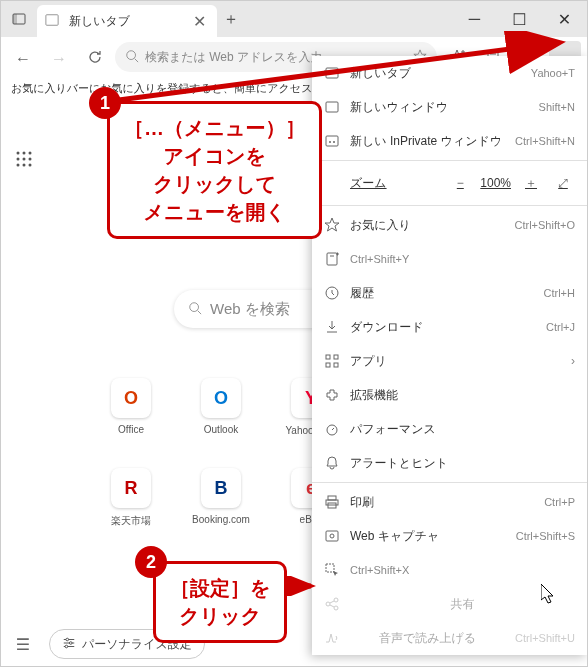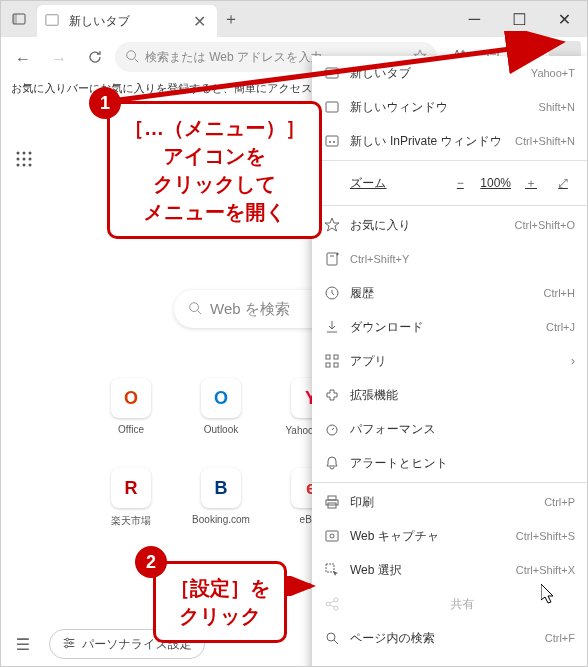--- a/index.html
+++ b/index.html
@@ -338,44 +338,33 @@
       <span class="mlabel">Web キャプチャ</span>
       <span class="mshort">Ctrl+Shift+S</span>
     </div>
     <div class="mitem">
       <span class="micon">
         <svg width="16" height="16" viewBox="0 0 16 16">
           <rect x="2" y="2" width="8" height="8" fill="none" stroke="currentColor" stroke-dasharray="2 1"></rect>
           <path d="M9 9l5 2-2 1-1 2z" fill="currentColor"></path>
         </svg>
       </span>
-      <span class="mlabel">Web 選択</span>
       <span class="mshort">Ctrl+Shift+X</span>
     </div>
     <div class="mitem disabled">
       <span class="micon">
         <svg width="16" height="16" viewBox="0 0 16 16">
           <circle cx="4" cy="8" r="2" fill="none" stroke="currentColor"></circle>
           <circle cx="12" cy="4" r="2" fill="none" stroke="currentColor"></circle>
           <circle cx="12" cy="12" r="2" fill="none" stroke="currentColor"></circle>
           <line x1="6" y1="7" x2="10" y2="5" stroke="currentColor"></line>
           <line x1="6" y1="9" x2="10" y2="11" stroke="currentColor"></line>
         </svg>
       </span>
       <span class="mlabel">共有</span>
-    </div>
-    <div class="mitem">
-      <span class="micon">
-        <svg width="16" height="16" viewBox="0 0 16 16">
-          <circle cx="7" cy="7" r="4" fill="none" stroke="currentColor"></circle>
-          <line x1="10" y1="10" x2="14" y2="14" stroke="currentColor"></line>
-        </svg>
-      </span>
-      <span class="mlabel">ページ内の検索</span>
-      <span class="mshort">Ctrl+F</span>
     </div>
     <div class="mitem disabled">
       <span class="micon">
         <svg width="16" height="16" viewBox="0 0 16 16">
           <path d="M2 12h3l2-8 2 8h3" fill="none" stroke="currentColor"></path>
           <path d="M12 6a3 3 0 0 1 0 4" fill="none" stroke="currentColor"></path>
         </svg>
       </span>
       <span class="mlabel">音声で読み上げる</span>
       <span class="mshort">Ctrl+Shift+U</span>

